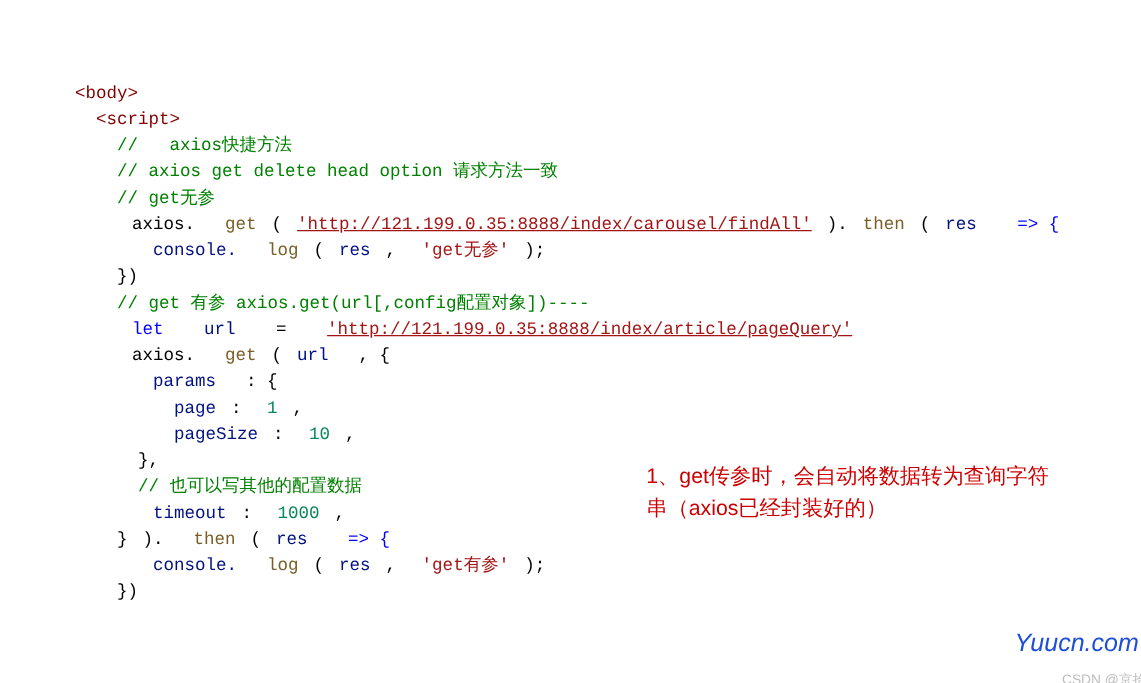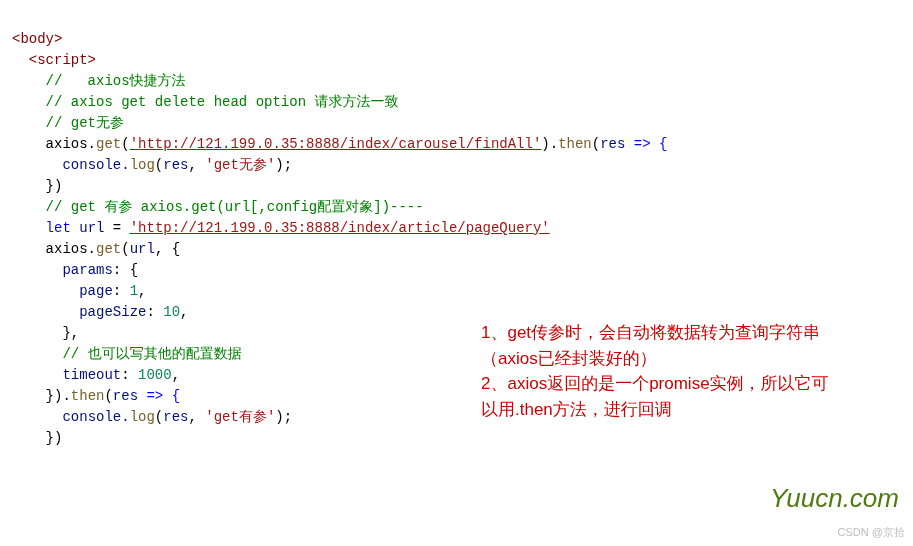--- a/index.html
+++ b/index.html
@@ -1,15 +1,15 @@
 <!DOCTYPE html>
 <html><head>
 <meta charset="utf-8">
 <style>
-  * { margin: 0; padding: 0; box-sizing: border-box; }
+  * { margin: 12px; padding: 0; box-sizing: border-box; }
   body {
     font-family: Consolas, 'Courier New', monospace;
     font-size: 14px;
     line-height: 1.5;
     background: #fff;
     color: #000;
     padding: 8px 12px;
     width: 913px;
     height: 546px;
     position: relative;
@@ -19,35 +19,35 @@
   .comment { color: #008000; }
   .keyword { color: #0000ff; }
   .func { color: #795e26; }
   .string { color: #a31515; }
   .url { color: #a31515; text-decoration: underline; }
   .prop { color: #001080; }
   .num { color: #098658; }
   .param { color: #001080; }
   .annotation {
     position: absolute;
-    right: 72px;
+    right: 60px;
     top: 320px;
     width: 360px;
     color: #cc0000;
     font-family: "Microsoft YaHei", sans-serif;
     font-size: 17px;
     line-height: 1.5;
   }
   .watermark {
     position: absolute;
     right: 14px;
     bottom: 28px;
-    color: #4d7c0f;
+    color: #1d4ed8;
     font-family: "Microsoft YaHei", sans-serif;
-    font-size: 26px;
+    font-size: 20px;
     font-weight: 500;
     font-style: italic;
   }
   .csdn {
     position: absolute;
     right: 8px;
     bottom: 6px;
     color: #bdbdbd;
     font-family: "Microsoft YaHei", sans-serif;
     font-size: 11px;
@@ -74,17 +74,16 @@
       <span>},</span>
       <span class="comment">// 也可以写其他的配置数据</span>
       <span><span class="prop">timeout</span>: <span class="num">1000</span>,</span>
     <span>}<span>).</span><span class="func">then</span>(<span class="param">res</span><span class="keyword"> =&gt; {</span></span>
       <span><span class="prop">console.</span><span class="func">log</span>(<span class="param">res</span>, <span class="string">'get有参'</span>);</span>
     <span>})</span>
 </div>
 
 <div class="annotation">
   <div>1、get传参时，会自动将数据转为查询字符串（axios已经封装好的）</div>
-  <div>2、axios返回的是一个promise实例，所以它可以用.then方法，进行回调</div>
 </div>
 
 <div class="watermark">Yuucn.com</div>
 <div class="csdn">CSDN @京拾</div>
 
 </body></html>

